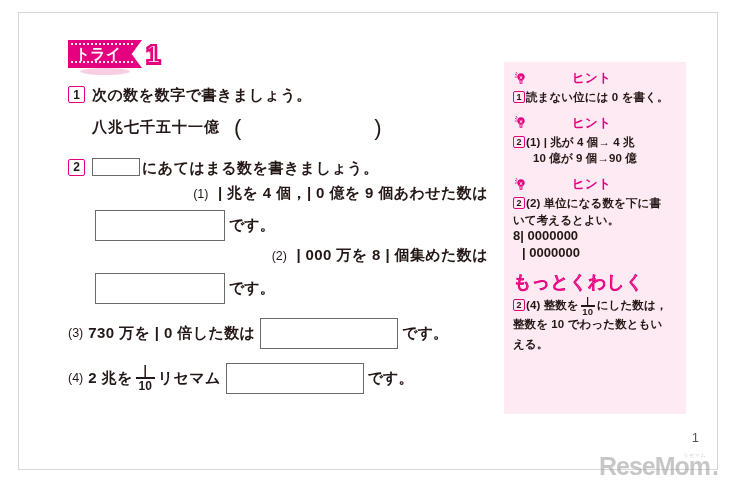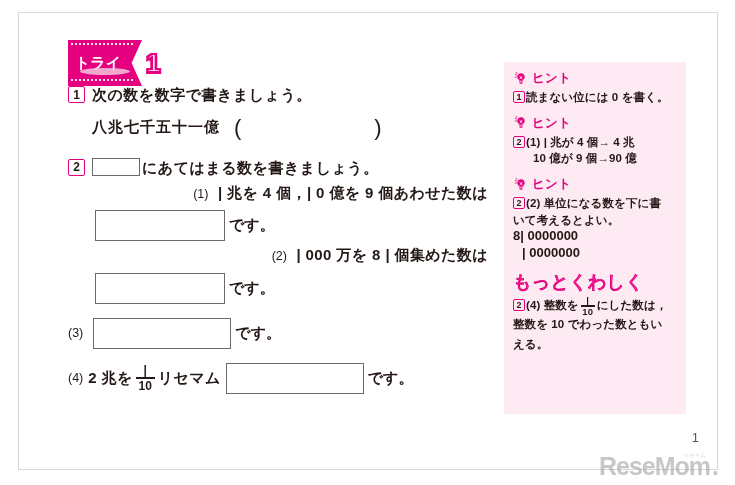--- a/index.html
+++ b/index.html
@@ -35,21 +35,21 @@
   .try-banner {
     position: absolute;
     left: 68px;
     top: 40px;
     display: flex;
     align-items: center;
   }
   .flag {
     position: relative;
     width: 74px;
-    height: 46px;
+    height: 28px;
     background: #e5007f;
     color: #ffffff;
     display: flex;
     align-items: center;
     justify-content: center;
     font-size: 16px;
     font-weight: bold;
     letter-spacing: 0px;
     clip-path: polygon(0 0, 100% 0, 86% 50%, 100% 100%, 0 100%);
     padding-right: 8px;
@@ -244,20 +244,21 @@
     height: 352px;
     background: #fdeaf2;
     box-sizing: border-box;
     padding: 8px 8px 8px 9px;
   }
   .hint-block { margin-bottom: 9px; }
   .hint-head {
     display: flex;
     align-items: center;
     margin-bottom: 2px;
+    gap: 40px;
   }
   .bulb-icon {
     width: 16px;
     height: 16px;
     margin-right: 3px;
     flex: 0 0 auto;
   }
   .hint-title {
     font-size: 12.5px;
     font-weight: bold;
@@ -398,20 +399,21 @@
       <span class="sub-label">(2)</span>
       <span class="sub-text">| 000 万を 8 | 個集めた数は</span>
       <div class="box-row">
         <span class="answer-box"></span>
         <span class="desu">です。</span>
       </div>
     </div>
 
     <div class="inline-row">
       <span class="sub-label">(3)</span>
+      <span class="sub-text">730 万を | 0 倍した数は</span>
       <span class="answer-box wide" style="margin-left:5px"></span>
       <span class="desu">です。</span>
     </div>
 
     <div class="inline-row">
       <span class="sub-label">(4)</span>
       <span class="sub-text">2 兆を</span>
       <span class="frac">
         <span class="frac-num">|</span>
         <span class="frac-bar"></span>

